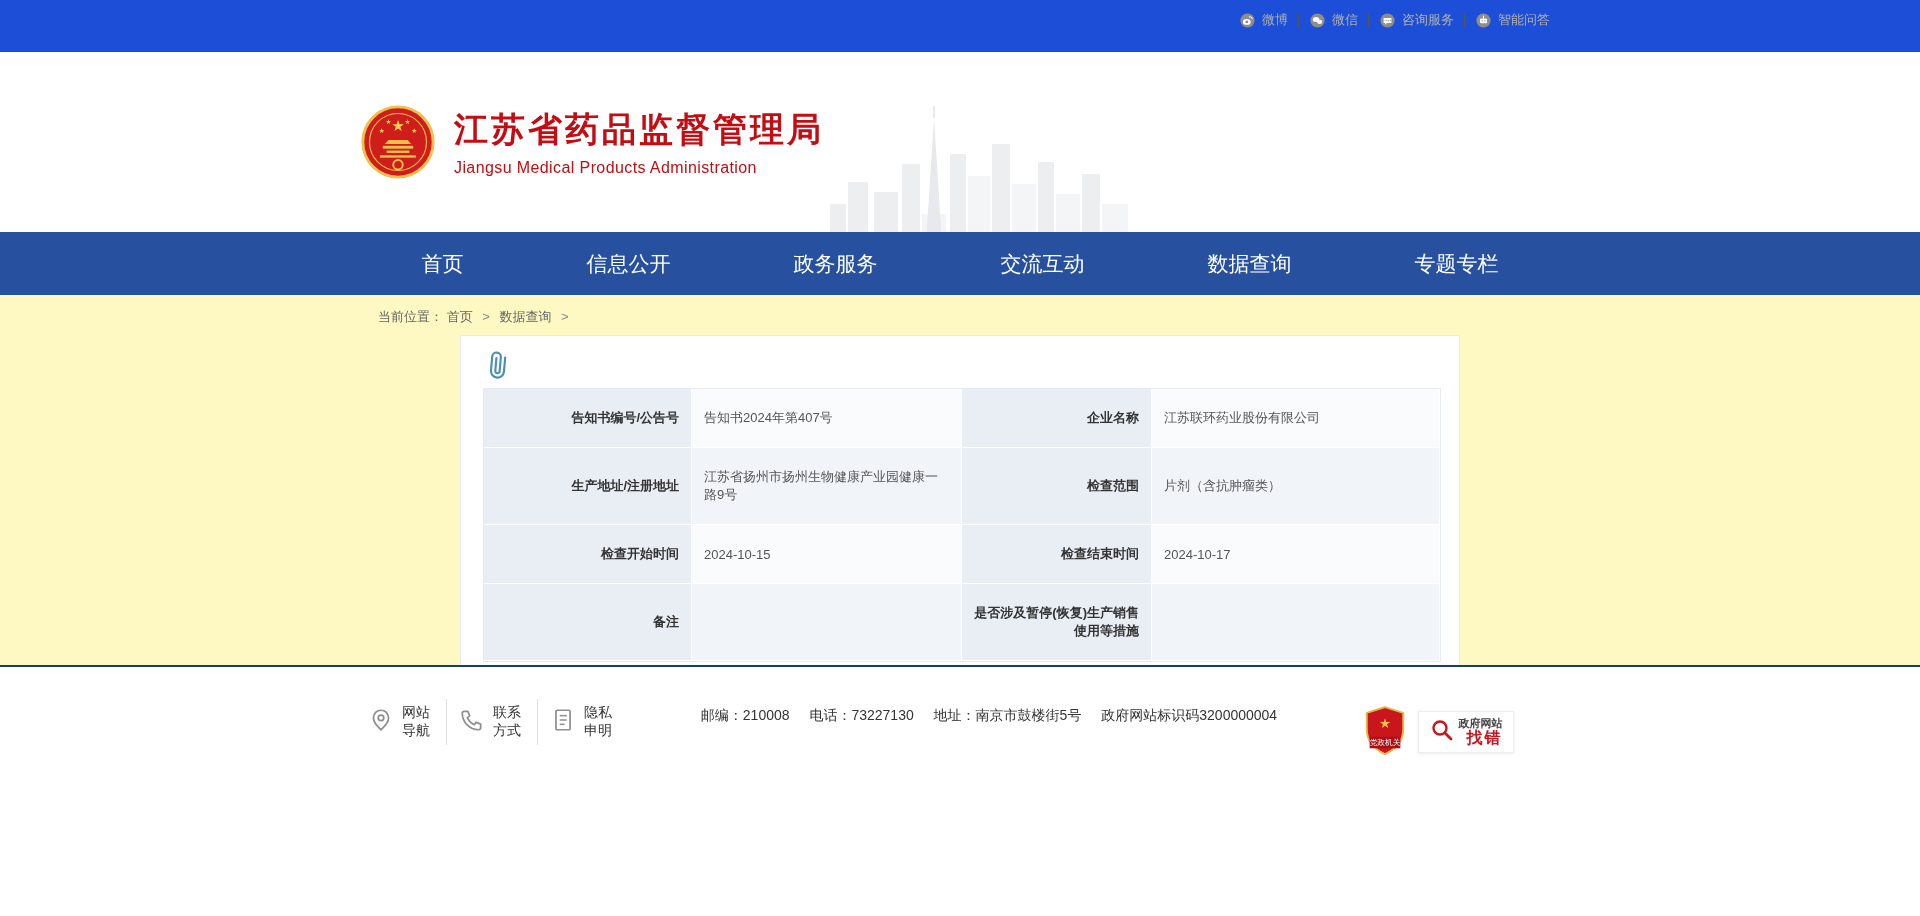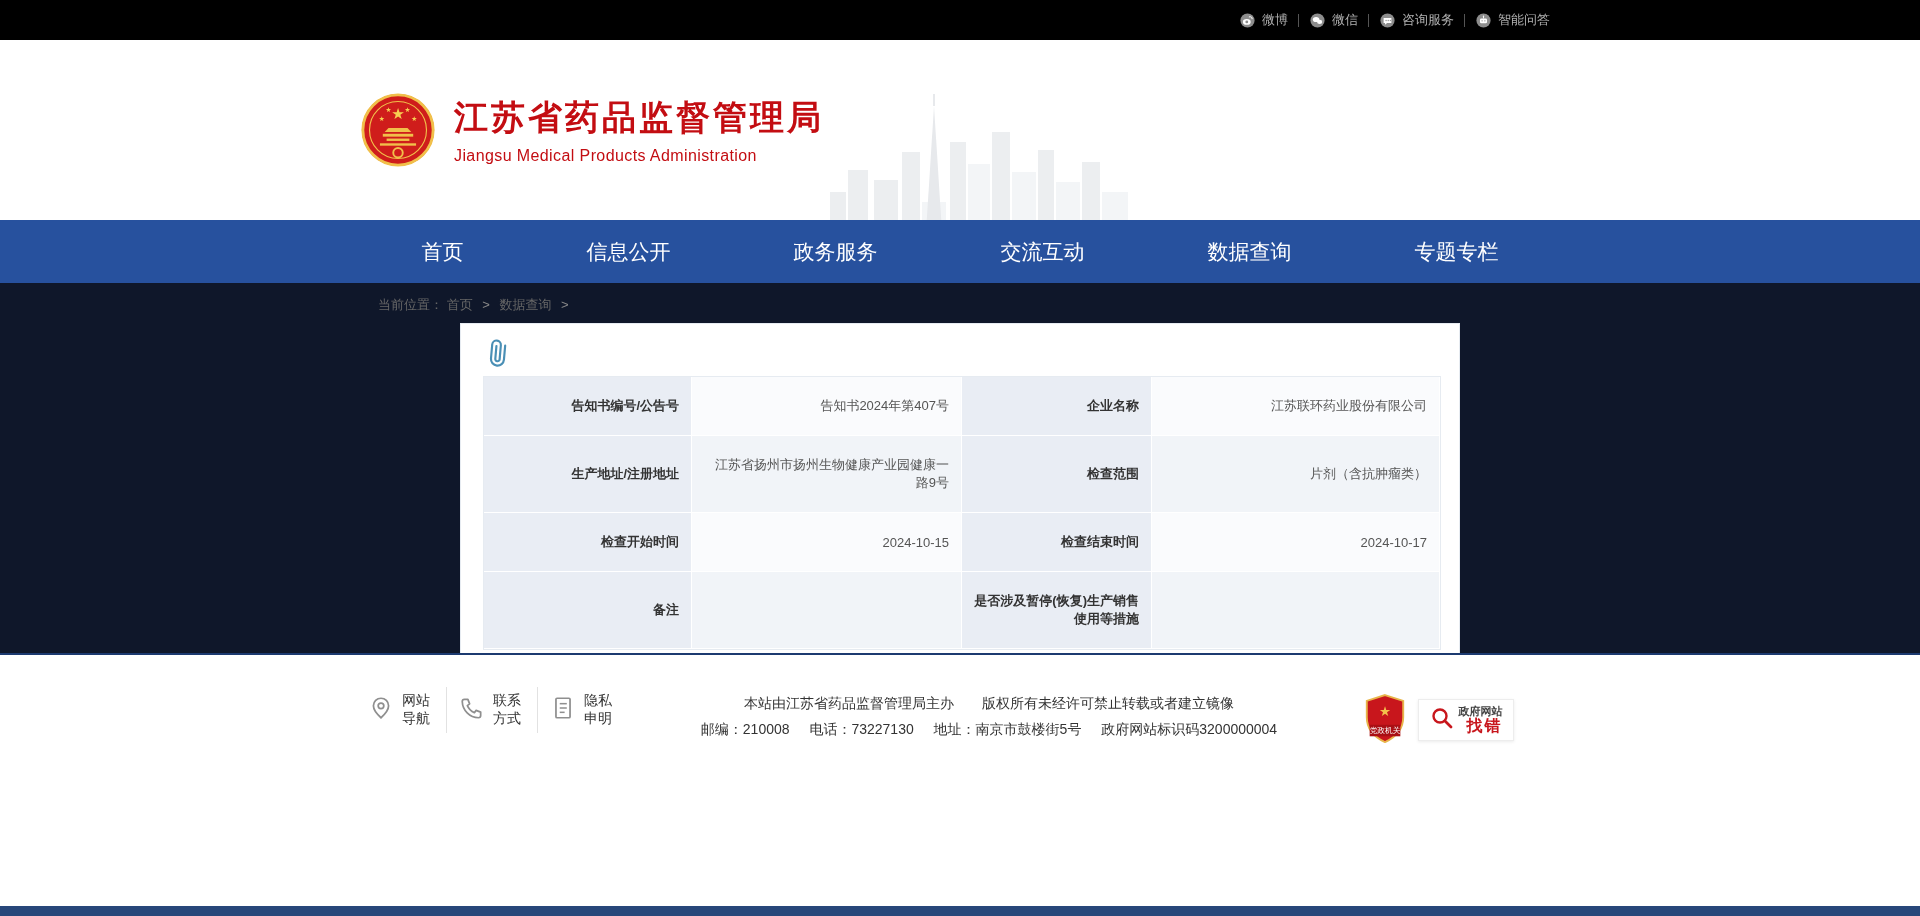--- a/index.html
+++ b/index.html
@@ -5,21 +5,21 @@
 <style>
   * { margin:0; padding:0; box-sizing:border-box; }
   body {
     width:1920px; height:916px; margin:0 auto; overflow:hidden;
     font-family:"Liberation Sans","DejaVu Sans",sans-serif;
     background:#ffffff; color:#333;
   }
   .container { width:1200px; margin:0 auto; position:relative; }
 
   
-  .topbar { height:40px; background:#000000;font-family:Liberation Serif, serif; }
+  .topbar { height:52px; background:#1d4ed8;font-family:Liberation Serif, serif; }
   .topbar-inner { height:40px; display:flex; align-items:center; justify-content:flex-end; }
   .topbar-item { display:flex; align-items:center; gap:6px; color:#b0b0b0; font-size:13px;
                  text-decoration:none; cursor:pointer; padding:0 10px; }
   .ticon { width:17px; height:17px; display:inline-flex; }
   .ticon svg { width:17px; height:17px; }
   .tsep { width:1px; height:13px; background:#555; }
 
   
   .header { height:180px; background:#ffffff; overflow:hidden; }
   .header-inner { height:180px; display:flex; align-items:center; }
@@ -30,38 +30,38 @@
   .skyline { position:absolute; left:470px; bottom:-12px; width:310px; height:140px; z-index:1; }
   .skyline svg { width:310px; height:140px; display:block; }
 
   
   .nav { height:63px; background:#27519e; }
   .nav-inner { height:63px; display:flex; align-items:center; justify-content:space-around; }
   .nav-item { color:#ffffff; font-size:21px; text-decoration:none; cursor:pointer;
               line-height:63px; padding:0 6px; font-weight:500; }
 
   
-  .content { height:370px; background:#0f172a; overflow:hidden; }
+  .content { height:370px; background:#fef9c3; overflow:hidden; }
   .breadcrumb { padding:13px 18px 9px; font-size:13px; color:#666; }
   .breadcrumb a { color:#666; text-decoration:none; cursor:pointer; }
   .bsep { margin:0 6px; color:#888; }
 
   .card { width:1000px; margin:0 auto; background:#ffffff; border:1px solid #e6ebf1;
           padding:14px 22px 10px; }
   .clip { width:26px; height:26px; margin:2px 0 10px 2px; }
   .clip svg { width:26px; height:26px; transform:rotate(-40deg); }
 
   table.detail-table { width:956px; border-collapse:separate; border-spacing:0;
                        border:1px solid #e6ebf1; table-layout:fixed; }
   .detail-table th, .detail-table td {
     border-right:1px solid #ffffff; border-bottom:1px solid #ffffff;
     font-size:13px; padding:20px 12px; vertical-align:middle; word-break:break-all;
   }
   .detail-table th { background:#e9edf4; color:#333; font-weight:bold; text-align:right; }
-  .detail-table td { color:#555; text-align:right;margin-left:32px; }
+  .detail-table td { color:#555; text-align:left;margin-left:32px; }
   .detail-table tr:nth-child(odd) td { background:#fafbfd; }
   .detail-table tr:nth-child(even) td { background:#f1f4f8; }
   tr.rh1 { height:38px; } tr.rh2 { height:46px; } tr.rh3 { height:38px; }
   tr.rh4 { height:36px; } tr.rh5 { height:38px; } tr.rh6 { height:56px; }
 
   
   .footer { height:253px; background:#ffffff; border-top:2px solid #1c3a70; }
   .footer-inner { display:flex; align-items:flex-start; padding-top:32px; }
   .footer-links { display:flex; align-items:center; padding-left:8px; }
   .flink { display:flex; flex-direction:row; align-items:center; gap:8px; width:66px;
@@ -292,24 +292,20 @@
                 <line x1="9" y1="12" x2="15.5" y2="12" stroke="#8f8f8f" stroke-width="1.4"></line>
                 <line x1="9" y1="16" x2="13.5" y2="16" stroke="#8f8f8f" stroke-width="1.4"></line>
               </svg>
           </span>
           <span class="flabel">隐私申明</span>
         </a>
       </div>
 
       <div class="footer-info">
         <p>
-          <span>本站由江苏省药品监督管理局主办</span>
-          <span class="g24">版权所有未经许可禁止转载或者建立镜像</span>
-        </p>
-        <p>
           <span>邮编：210008</span>
           <span class="g16">电话：73227130</span>
           <span class="g16">地址：南京市鼓楼街5号</span>
           <span class="g16">政府网站标识码3200000004</span>
         </p>
       </div>
 
       <div class="footer-badges">
         <a class="badge-shield">
           <svg viewBox="0 0 48 56">

